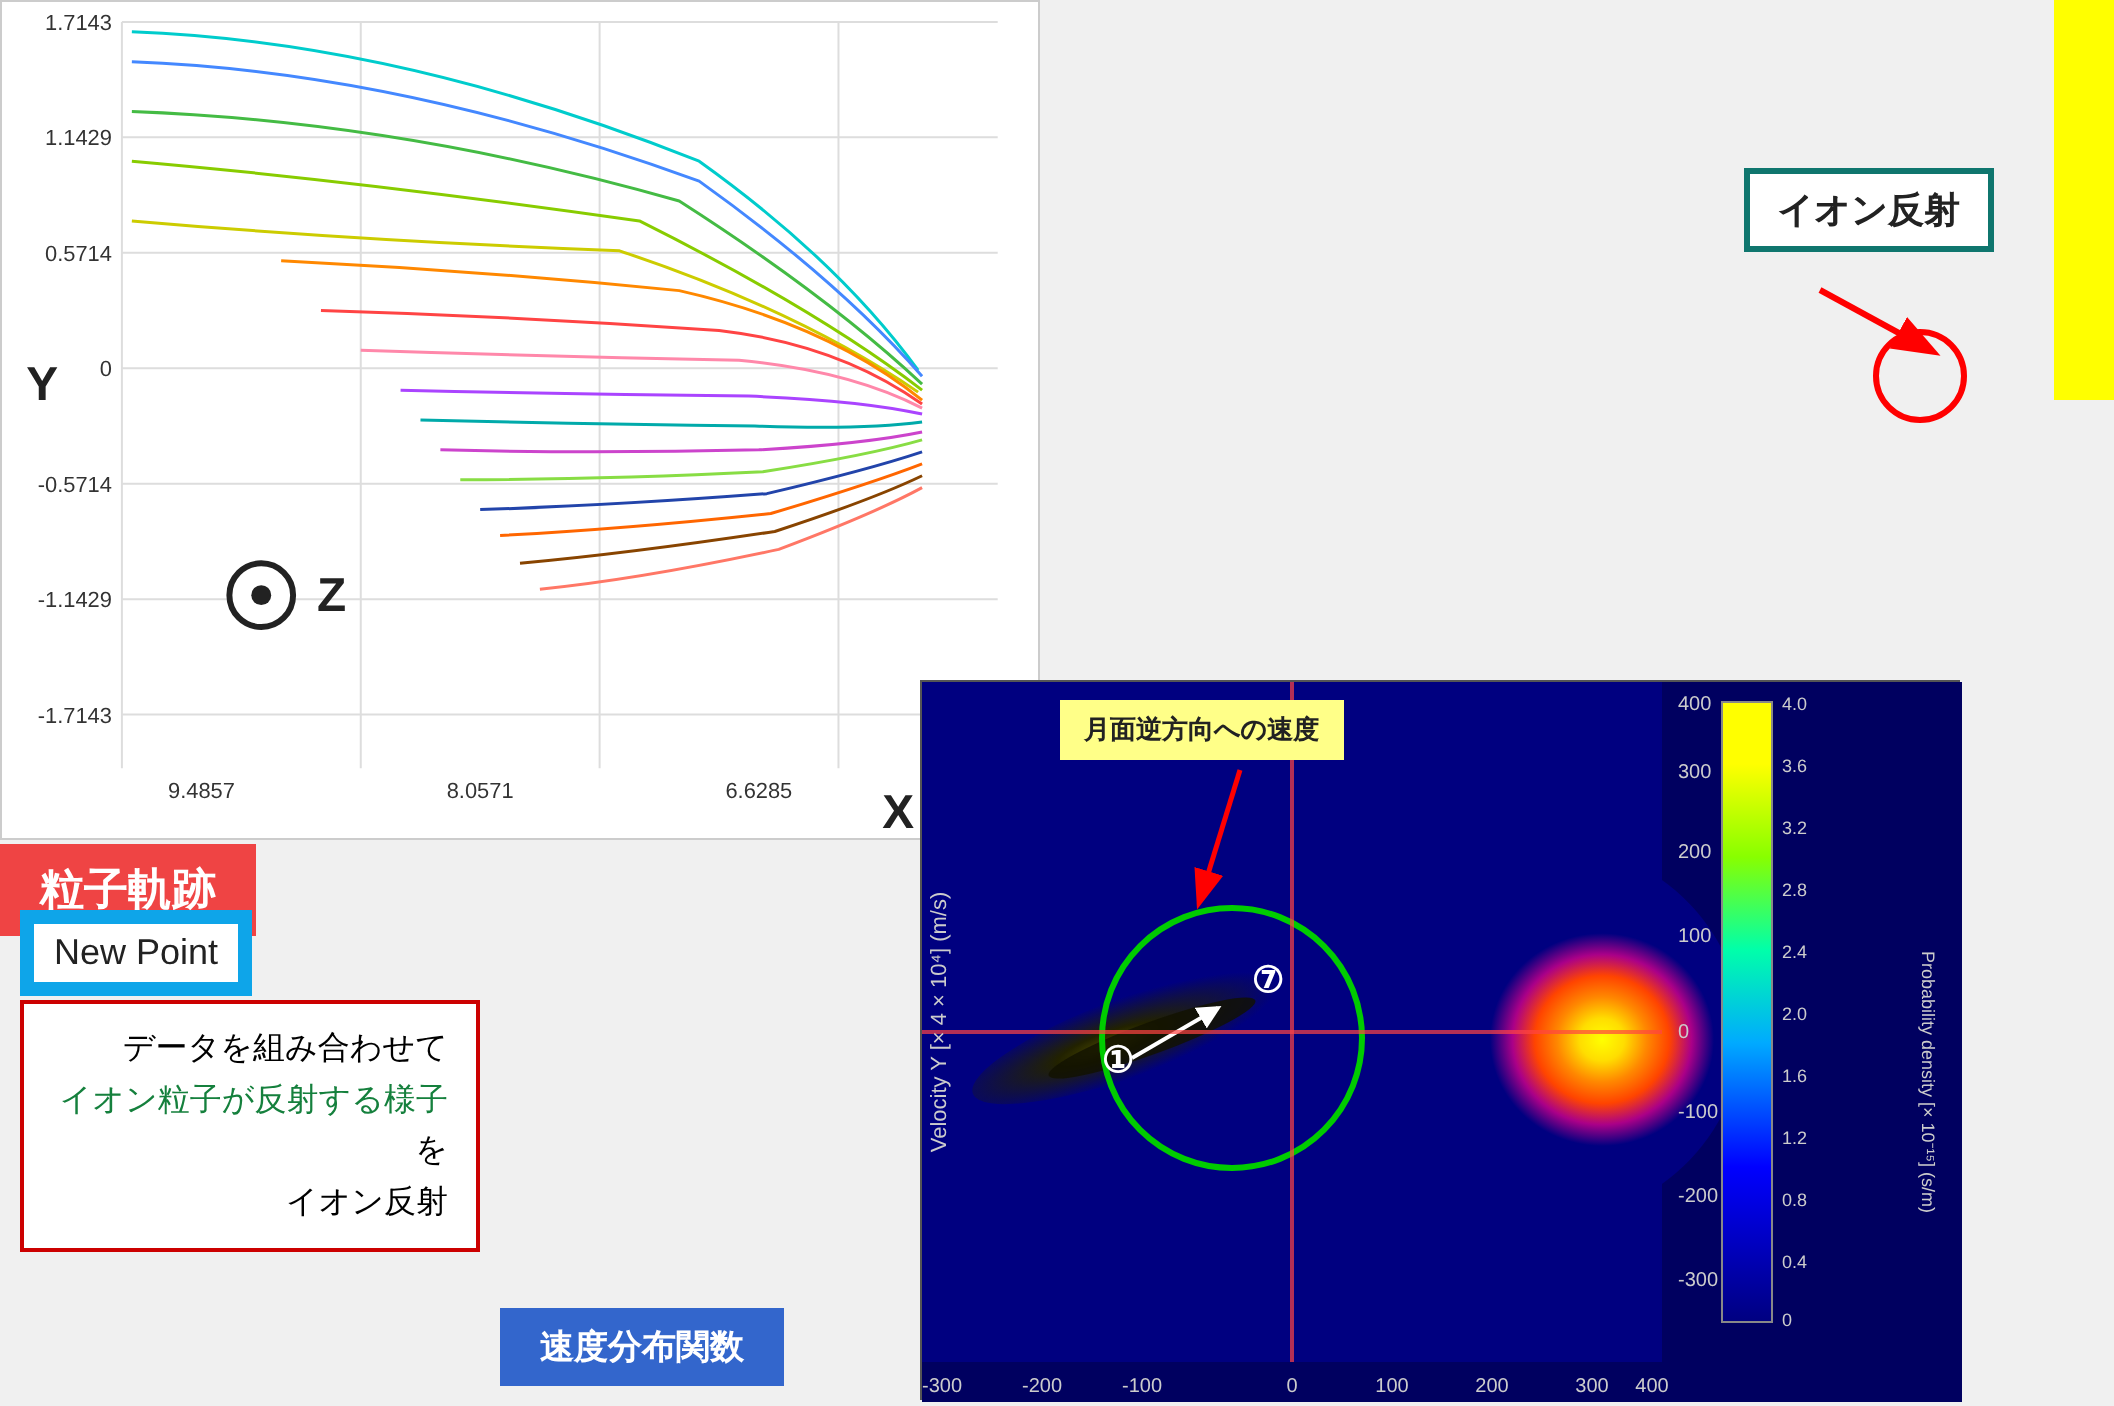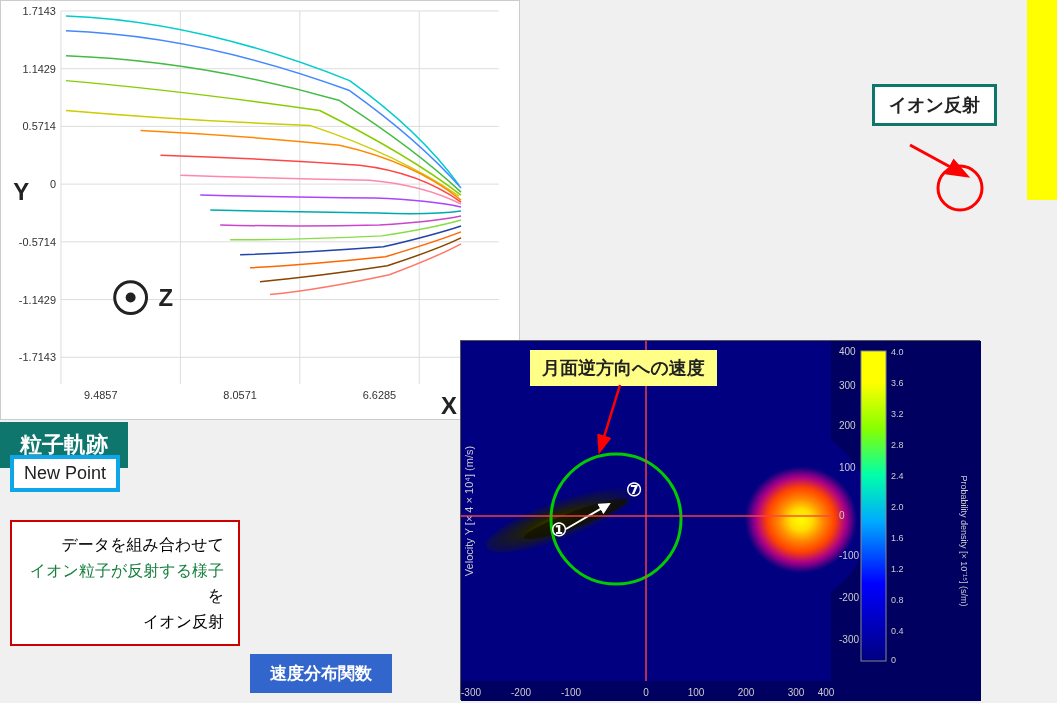--- a/index.html
+++ b/index.html
@@ -50,45 +50,45 @@
       font-weight: bold;
       color: #222;
       z-index: 20;
     }
 
     
     .particle-trajectory-label {
       position: absolute;
       bottom: 235px;
       left: 0px;
-      background: #0f766e;
+      background: #ef4444;
       color: white;
       font-size: 22px;
       font-weight: bold;
       padding: 8px 20px;
       z-index: 10;
     }
 
     
     .new-point-box {
       position: absolute;
       top: 455px;
       left: 10px;
-      border: 4px solid #0ea5e9;
+      border: 7px solid #0ea5e9;
       padding: 4px 10px;
       font-size: 18px;
       color: #222;
       background: white;
       z-index: 10;
     }
 
     
     .description-box {
       position: absolute;
-      top: 520px;
+      top: 500px;
       left: 10px;
       width: 230px;
       border: 2px solid #cc0000;
       background: white;
       padding: 10px 14px;
       font-size: 16px;
       line-height: 1.6;
       z-index: 10;
     }
     .description-box .highlight {
@@ -119,21 +119,21 @@
       z-index: 20;
     }
 
     
     .moon-velocity-label {
       position: absolute;
       top: 350px;
       left: 530px;
       background: #ffff88;
       border: none;
-      font-size: 18px;
+      font-size: 13px;
       font-weight: bold;
       color: #222;
       padding: 6px 12px;
       z-index: 20;
     }
 
     
     .yellow-bar {
       position: absolute;
       top: 0px;

